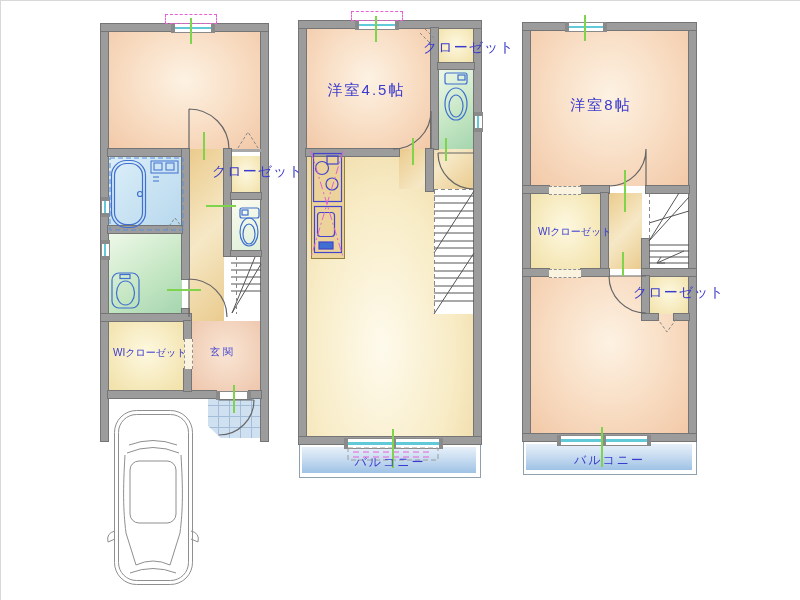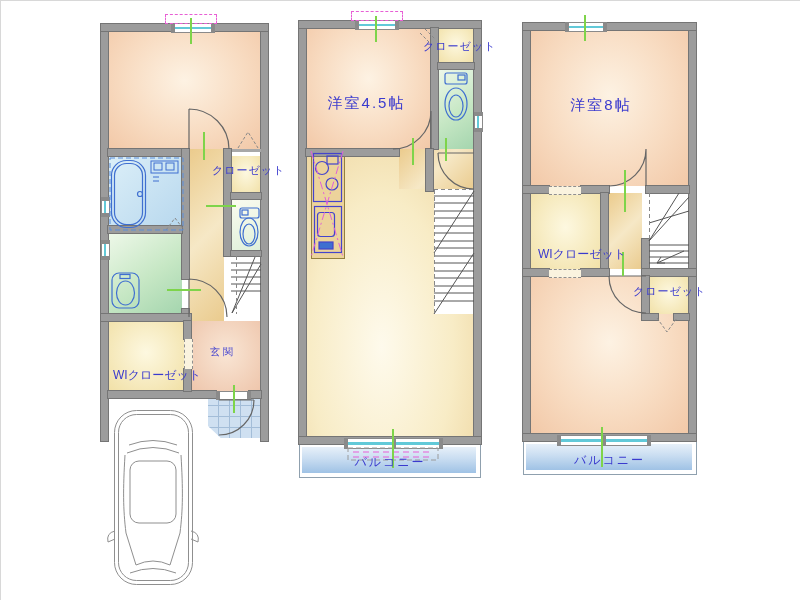--- a/index.html
+++ b/index.html
@@ -3,22 +3,22 @@
 <meta charset="utf-8">
 <style>
   html,body{margin:0;padding:0;background:#fff;}
   .canvas{position:relative;width:800px;height:600px;background:#fff;border:1px solid #d8d8d8;
           font-family:"Liberation Sans","DejaVu Sans",sans-serif;overflow:hidden;}
   .room{position:absolute;z-index:1;}
   .wall{position:absolute;background:var(--wall,#9c9c9c);box-shadow:0 0 0 1px var(--wall_edge,#757575);z-index:3;}
   .thinwall{position:absolute;background:#a8a8a8;z-index:3;}
   .lbl{position:absolute;color:var(--label,#3a3ace);white-space:nowrap;z-index:7;letter-spacing:1px;}
   .lbl.big{font-size:15px;letter-spacing:2px;}
-  .lbl.med{font-size:11px;}
-  .lbl.tiny{font-size:12px;letter-spacing:0;margin-top:21px;}
+  .lbl.med{font-size:14px;}
+  .lbl.tiny{font-size:10px;letter-spacing:0;}
   .lbl.balc{font-size:12px;letter-spacing:2px;}
   .center{text-align:center;}
   .tickv{position:absolute;width:2px;background:var(--tick,#7ed44a);z-index:6;}
   .tickh{position:absolute;height:2px;background:var(--tick,#7ed44a);z-index:6;}
   .pinkdash{position:absolute;border:1px dashed var(--pink,#e85fd5);z-index:6;}
   .winh{position:absolute;z-index:4;border:1px solid #8a8a8a;
         background:linear-gradient(180deg,#fff 0 34%,var(--window_glass,#62c9d8) 34% 62%,#fff 62% 100%);
         box-shadow:inset 3px 0 0 #8a8a8a,inset -3px 0 0 #8a8a8a;}
   .winv{position:absolute;z-index:4;border:1px solid #8a8a8a;
         background:linear-gradient(90deg,#fff 0 34%,var(--window_glass,#62c9d8) 34% 62%,#fff 62% 100%);
@@ -259,21 +259,21 @@
       <path d="M13,124 L23,156 M67,124 L57,156 M23,156 Q40,148 57,156"></path>
       <path d="M17,164 Q40,155 63,164"></path>
       <path d="M2,122 q-9,2 -7,11 l7,-3 M78,122 q9,2 7,11 l-7,-3"></path>
     </g>
   </svg>
 
   <div class="lbl med" style="left:211px;top:162px">クローゼット</div>
   <div class="lbl tiny" style="left:112px;top:345px">WIクローゼット</div>
   <div class="lbl" style="left:209px;top:344px;font-size:10px;letter-spacing:3px">玄関</div>
 
-  <div class="lbl big center" style="left:305px;top:93px;width:121px">洋室4.5帖</div>
+  <div class="lbl big center" style="left:305px;top:80px;width:121px">洋室4.5帖</div>
   <div class="lbl med" style="left:422px;top:38px">クローゼット</div>
   <div class="lbl balc center" style="left:301px;top:453px;width:176px">バルコニー</div>
 
   <div class="lbl big center" style="left:529px;top:95px;width:142px">洋室8帖</div>
   <div class="lbl tiny" style="left:537px;top:224px">WIクローゼット</div>
   <div class="lbl med" style="left:632px;top:283px">クローゼット</div>
   <div class="lbl balc center" style="left:525px;top:451px;width:167px">バルコニー</div>
 
 </div>
 

